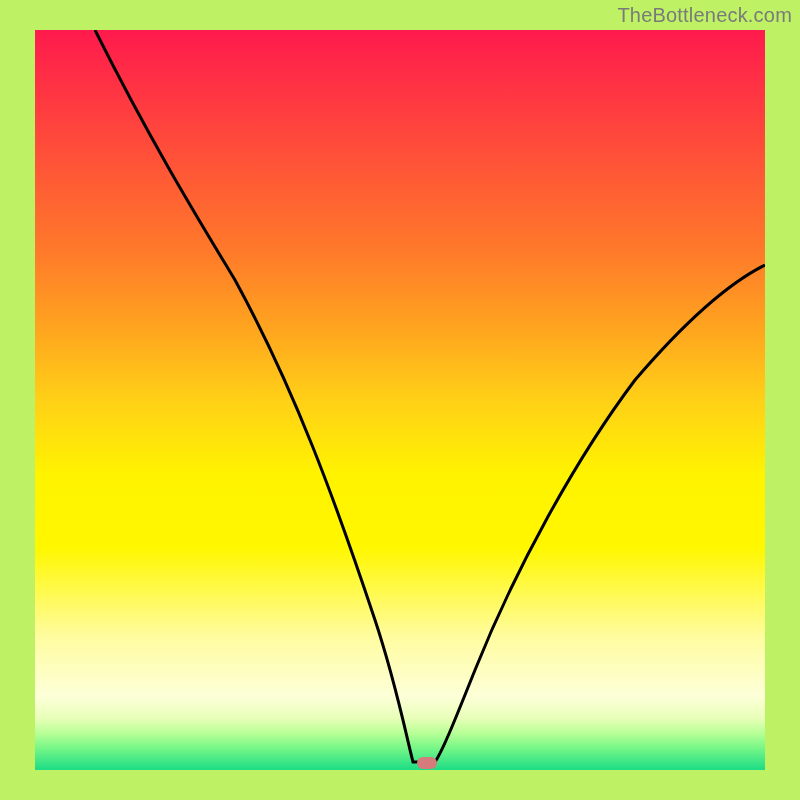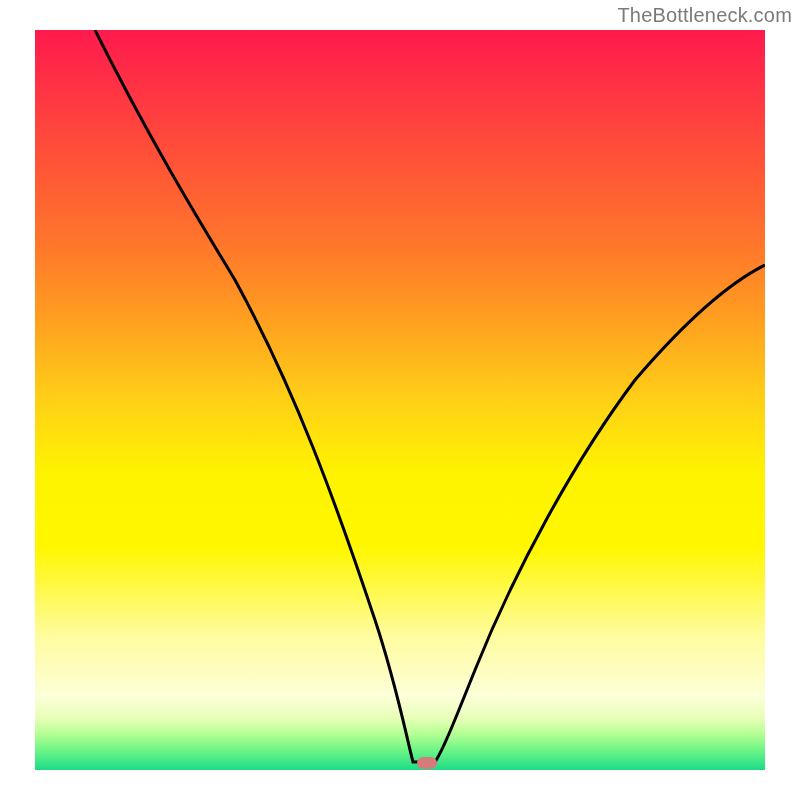--- a/index.html
+++ b/index.html
@@ -8,21 +8,21 @@
     width: 800px;
     height: 800px;
     background: #000;
     overflow: hidden;
     font-family: Arial, Helvetica, sans-serif;
   }
   .frame {
     position: relative;
     width: 800px;
     height: 800px;
-    background: #ffffff;
+    background: #bef264;
   }
   .watermark {
     position: absolute;
     top: 4px;
     right: 8px;
     color: #7a7a7a;
     font-size: 20px;
     font-weight: 500;
     letter-spacing: 0.2px;
     z-index: 10;

